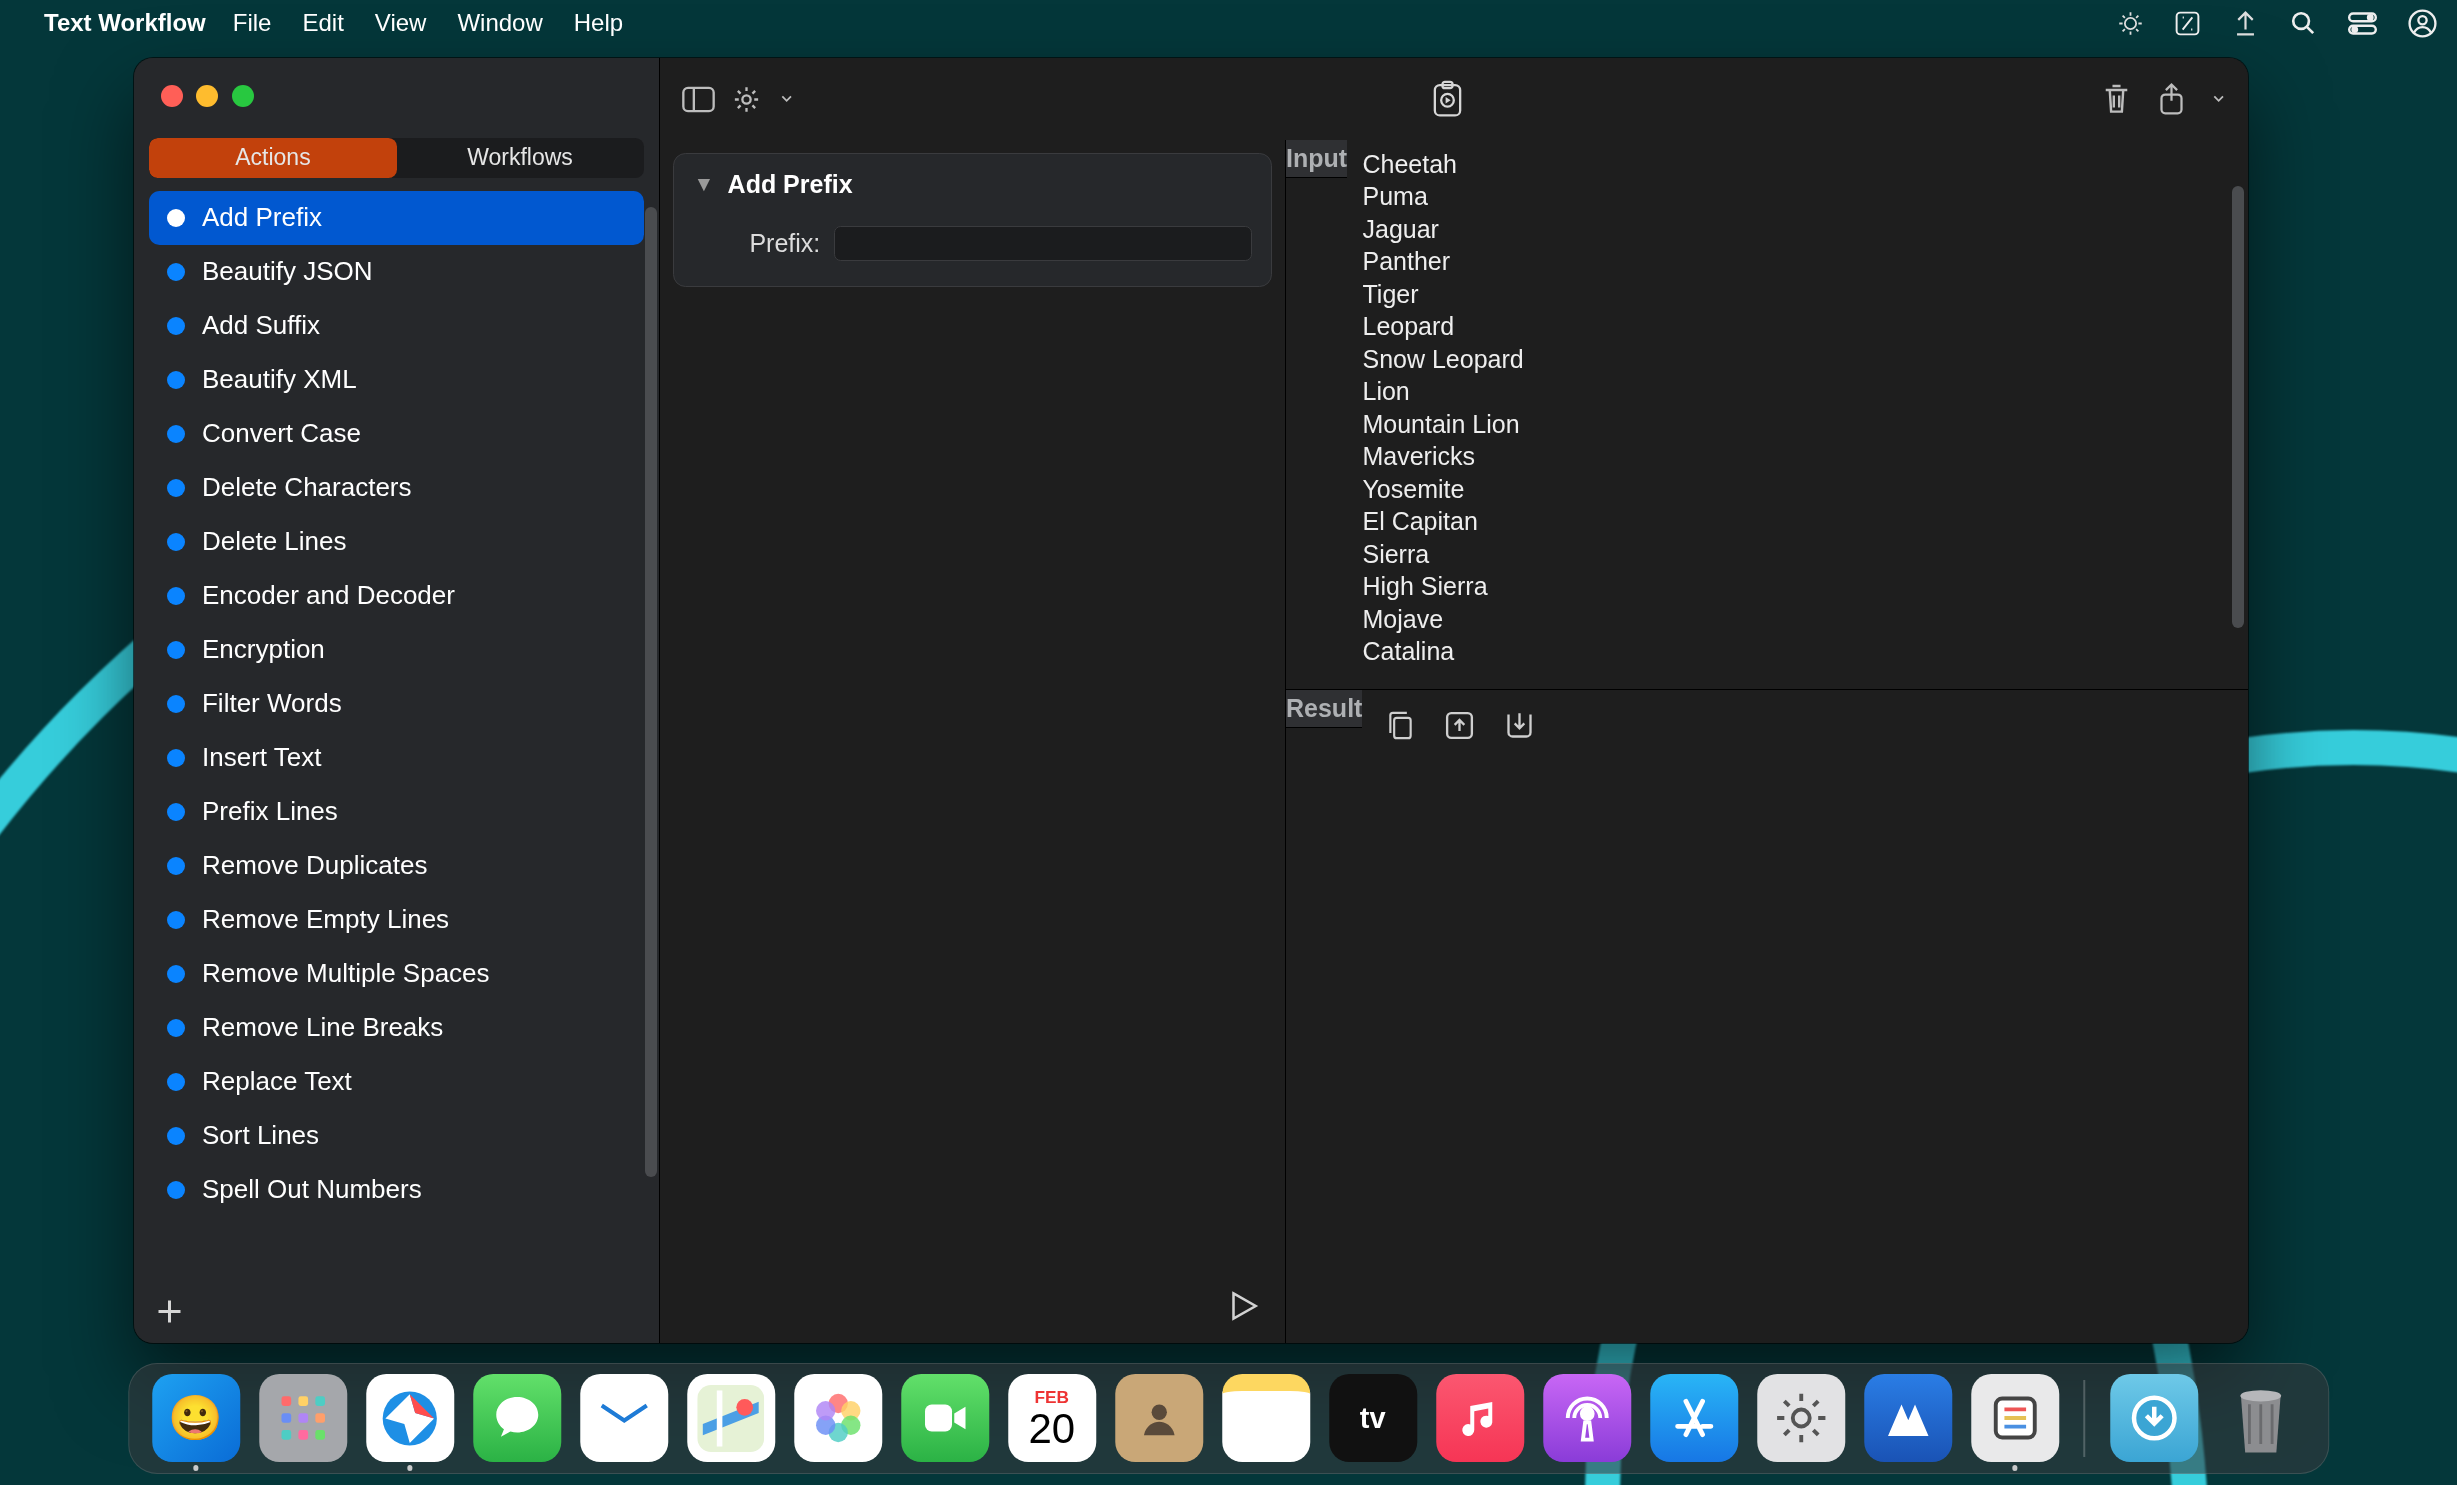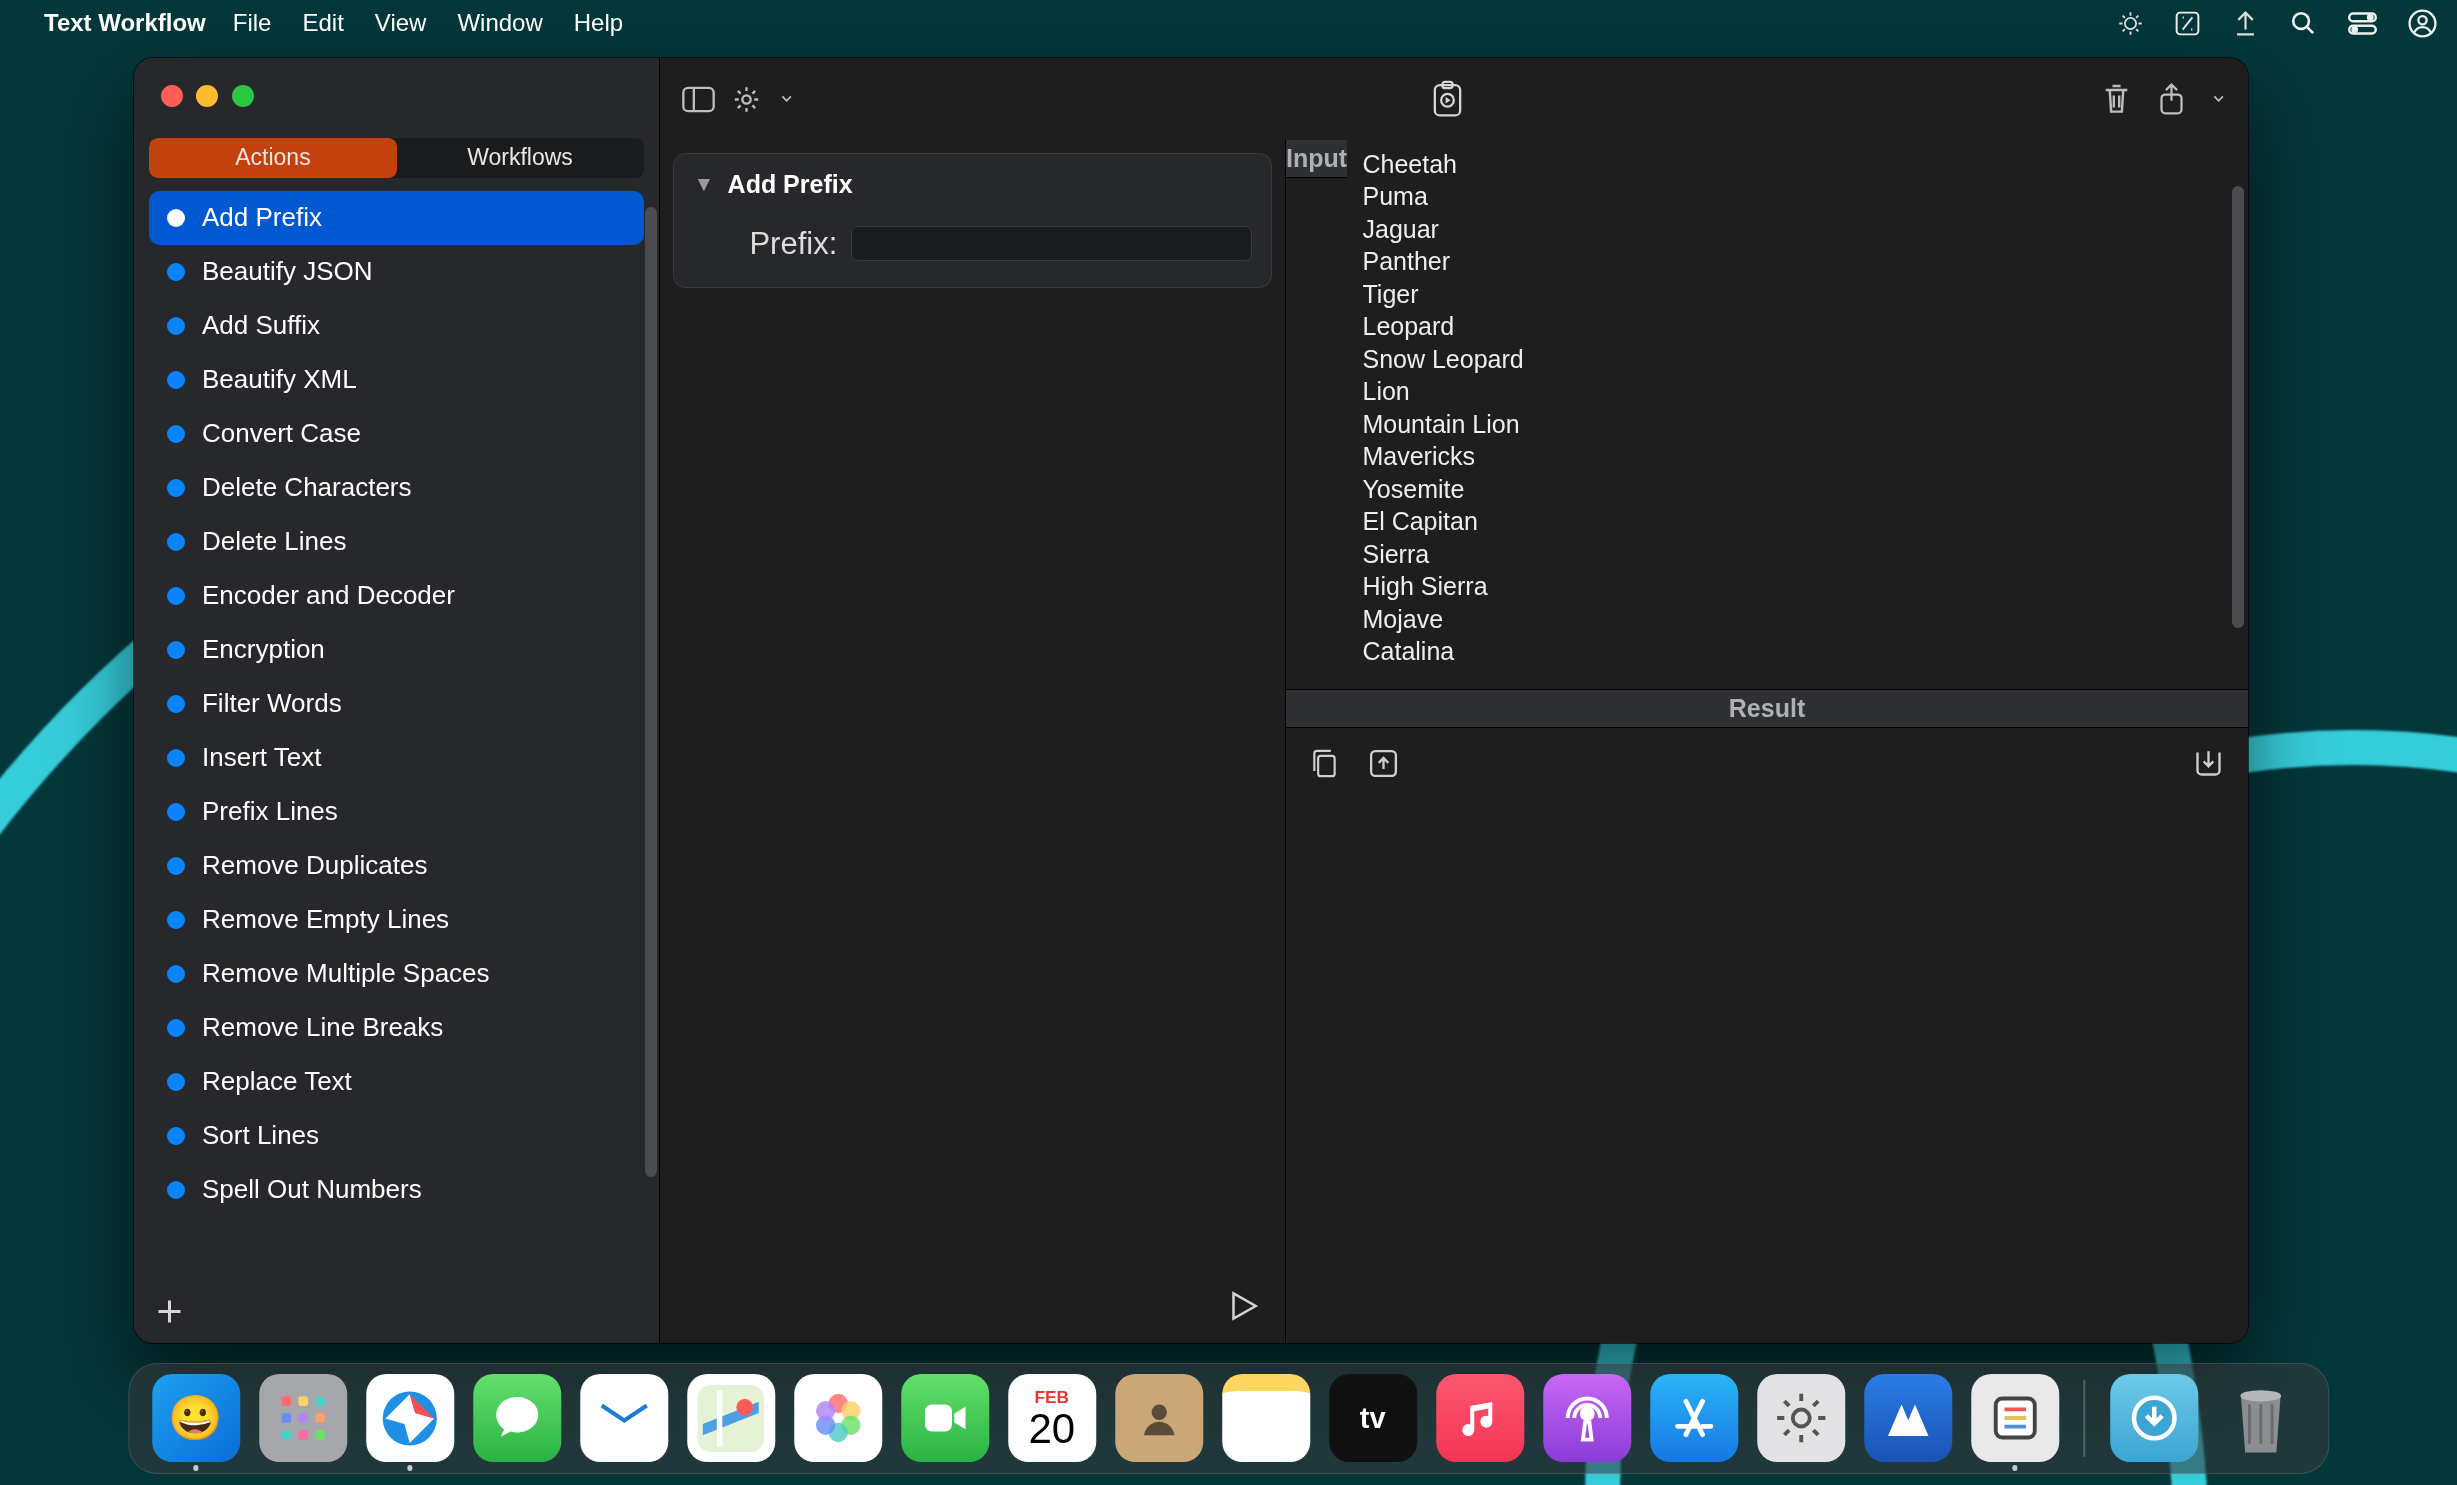--- a/index.html
+++ b/index.html
@@ -226,21 +226,21 @@
   font-size: 21px;
 }
 .field-row {
   display: flex;
   align-items: center;
   gap: 13.4px;
   padding-left: 56px;
 }
 .field-row label {
   color: #ddd;
-  font-size: 31px;
+  font-size: 25px;
 }
 .field-row input {
   flex: 1;
   height: 35px;
   background: #1b1c1e;
   border: 1px solid #3a3b3e;
   border-radius: 6.7px;
   color: #fff;
   padding: 0 9.6px;
   font-size: 21px;
@@ -291,21 +291,21 @@
 .input-pane .pane-body { position:relative; }
 .input-scroll {
   position:absolute;
   right:3.8px;
   top:7.7px;
   width:12.5px;
   height:442px;
   background:#4a4c4f;
   border-radius:7.7px;
 }
-.result-pane { flex:1; display:flex; flex-direction:column; }
+.result-pane { flex:1; display:flex; }
 
 .io-footer {
   height: 71px;
   display: flex;
   align-items: center;
   padding: 0 23px;
   gap: 27px;
 }
 .io-footer .right { margin-left:auto; }
 

